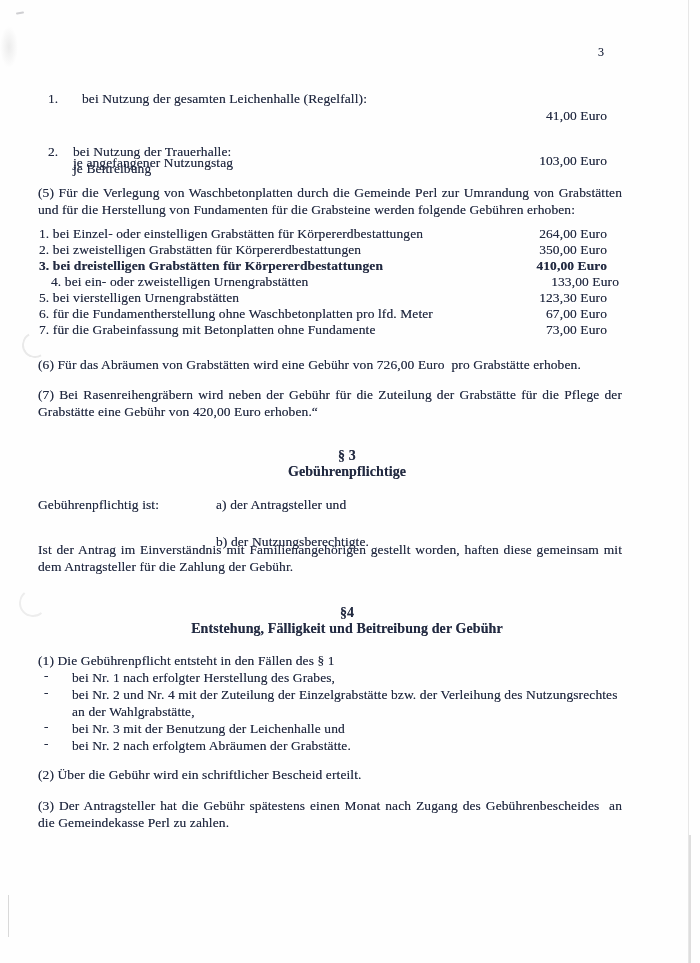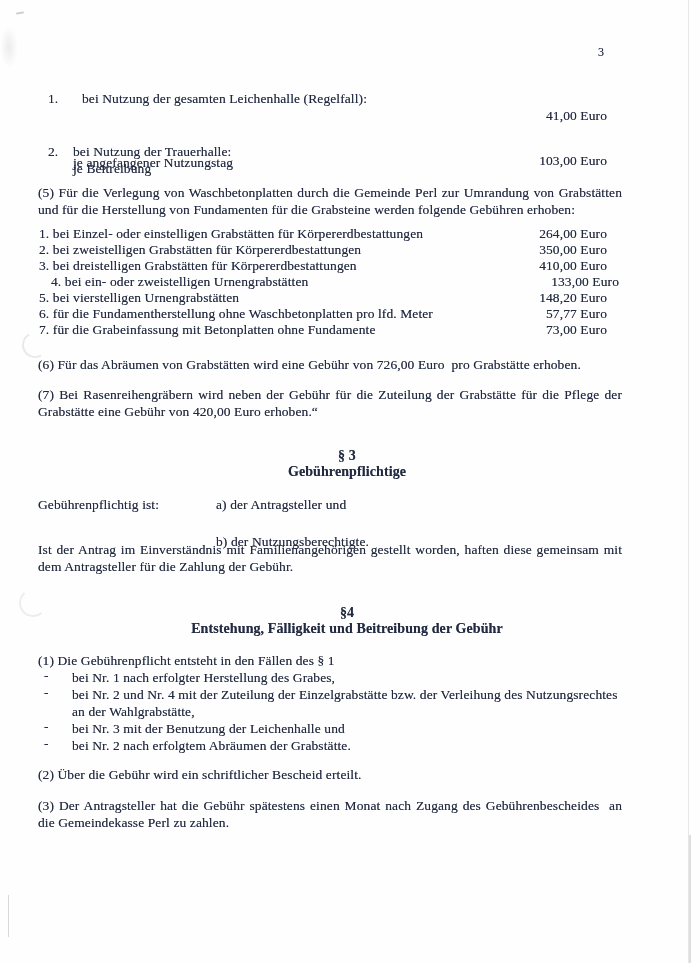--- a/index.html
+++ b/index.html
@@ -106,35 +106,35 @@
     <div class="txt just" style="left:38px; top:184px; width:584px;">(5) Für die Verlegung von Waschbetonplatten durch die Gemeinde Perl zur Umrandung von Grabstätten und für die Herstellung von Fundamenten für die Grabsteine werden folgende Gebühren erhoben:</div>
 
     <div class="fee-row" style="top:226px;">
       <span>1. bei Einzel- oder einstelligen Grabstätten für Körpererdbestattungen</span>
       <span>264,00 Euro</span>
     </div>
     <div class="fee-row" style="top:242px;">
       <span>2. bei zweistelligen Grabstätten für Körpererdbestattungen</span>
       <span>350,00 Euro</span>
     </div>
-    <div class="fee-row" style="top:258px;">
+    <div class="fee-row" style="top:258px;font-weight:bold;">
       <span>3. bei dreistelligen Grabstätten für Körpererdbestattungen</span>
       <span>410,00 Euro</span>
     </div>
     <div class="fee-row" style="top:274px;margin-left:12px;">
       <span>4. bei ein- oder zweistelligen Urnengrabstätten</span>
       <span>133,00 Euro</span>
     </div>
     <div class="fee-row" style="top:290px;">
       <span>5. bei vierstelligen Urnengrabstätten</span>
-      <span>148,20 Euro</span>
+      <span>123,30 Euro</span>
     </div>
     <div class="fee-row" style="top:306px;">
       <span>6. für die Fundamentherstellung ohne Waschbetonplatten pro lfd. Meter</span>
-      <span>57,77 Euro</span>
+      <span>67,00 Euro</span>
     </div>
     <div class="fee-row" style="top:322px;">
       <span>7. für die Grabeinfassung mit Betonplatten ohne Fundamente</span>
       <span>73,00 Euro</span>
     </div>
 
     <div class="txt" style="left:38px; top:356px; width:584px;">(6) Für das Abräumen von Grabstätten wird eine Gebühr von 726,00 Euro  pro Grabstätte erhoben.</div>
 
     <div class="txt just" style="left:38px; top:386px; width:584px;">(7) Bei Rasenreihengräbern wird neben der Gebühr für die Zuteilung der Grabstätte für die Pflege der Grabstätte eine Gebühr von 420,00 Euro erhoben.“</div>
 

